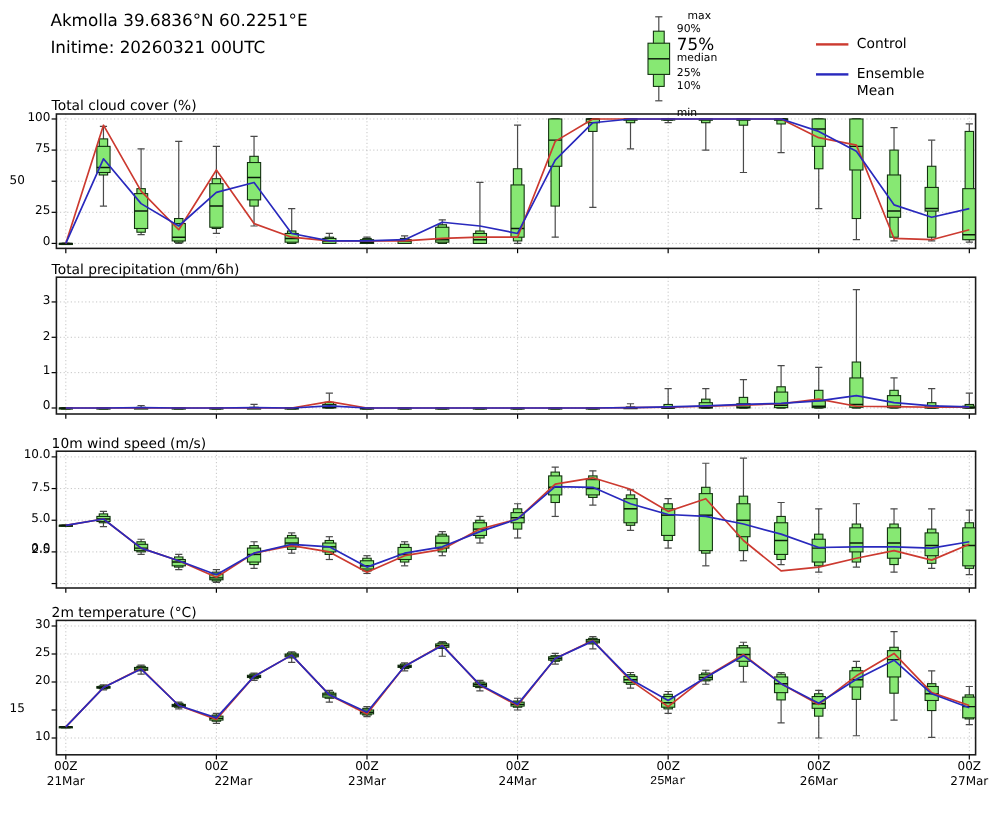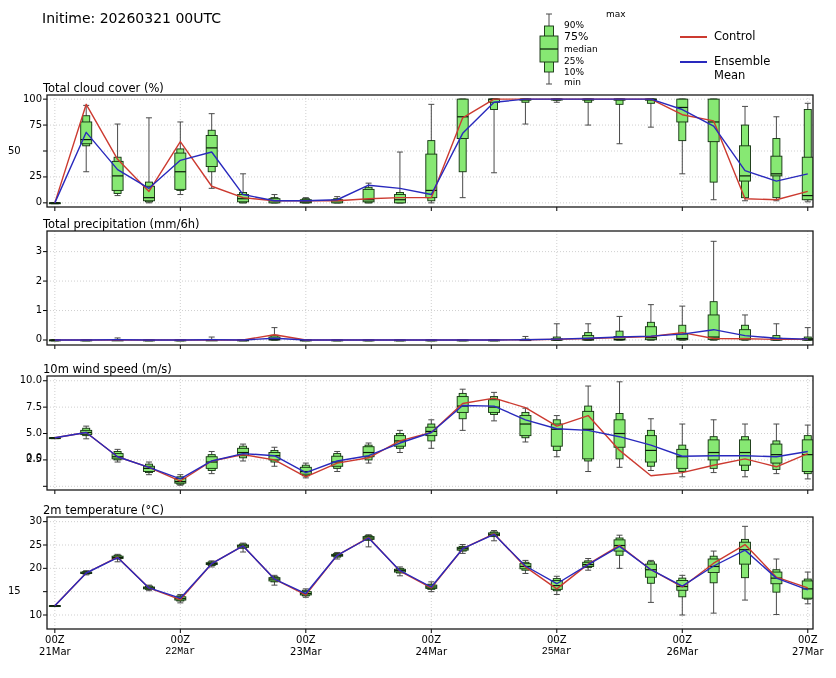--- a/index.html
+++ b/index.html
@@ -772,41 +772,42 @@
       <div style="left: 43px; top: 361.5px; font-size: 11.5px;">10m wind speed (m/s)</div>
       <div style="left: 8px; top: 608.5px; width: 34px; text-align: right; font-size: 10px;">10</div>
       <div style="left: 8px; top: 585.167px; width: 34px; font-size: 10px;">15</div>
       <div style="left: 8px; top: 561.833px; width: 34px; text-align: right; font-size: 10px;">20</div>
       <div style="left: 8px; top: 538.5px; width: 34px; text-align: right; font-size: 10px;">25</div>
       <div style="left: 8px; top: 515.167px; width: 34px; text-align: right; font-size: 10px;">30</div>
       <div style="left: 43px; top: 502.5px; font-size: 11.5px;">2m temperature (°C)</div>
       <div style="left: 24.843px; top: 634px; width: 60px; text-align: center; font-size: 10px;">00Z</div>
       <div style="left: 24.843px; top: 646px; width: 60px; text-align: center; font-size: 10px;">21Mar</div>
       <div style="left: 150.331px; top: 634px; width: 60px; text-align: center; font-size: 10px;">00Z</div>
-      <div style="left: 150.331px; top: 646px; width: 60px; text-align: center; font-size: 10px; font-family: Liberation Mono, monospace;">22Mar</div>
+      <div style="left: 150.331px; top: 646px; width: 60px; text-align: right; font-size: 10px;">22Mar</div>
       <div style="left: 275.819px; top: 634px; width: 60px; text-align: center; font-size: 10px;">00Z</div>
       <div style="left: 275.819px; top: 646px; width: 60px; text-align: center; font-size: 10px;">23Mar</div>
       <div style="left: 401.307px; top: 634px; width: 60px; text-align: center; font-size: 10px;">00Z</div>
       <div style="left: 401.307px; top: 646px; width: 60px; text-align: center; font-size: 10px;">24Mar</div>
       <div style="left: 526.795px; top: 634px; width: 60px; text-align: center; font-size: 10px;">00Z</div>
       <div style="left: 526.795px; top: 646px; width: 60px; text-align: center; font-size: 10px; font-family: Liberation Mono, monospace;">25Mar</div>
       <div style="left: 652.283px; top: 634px; width: 60px; text-align: center; font-size: 10px;">00Z</div>
       <div style="left: 652.283px; top: 646px; width: 60px; text-align: center; font-size: 10px;">26Mar</div>
       <div style="left: 777.771px; top: 634px; width: 60px; text-align: center; font-size: 10px;">00Z</div>
       <div style="left: 777.771px; top: 646px; width: 60px; text-align: center; font-size: 10px;">27Mar</div>
-      <div style="left: 589px; top: 9px; font-size: 9px; padding-left: 17px;">max</div>
+      <div style="left: 556px; top: 9px; font-size: 9px; padding-left: 17px;">max</div>
       <div style="left: 564px; top: 20px; font-size: 9px;">90%</div>
-      <div style="left: 564px; top: 30px; font-size: 11px;">75%</div>
+      <div style="left: 564px; top: 30px; font-size: 14px;">75%</div>
       <div style="left: 564px; top: 44px; font-size: 9px;">median</div>
       <div style="left: 564px; top: 56px; font-size: 9px;">25%</div>
       <div style="left: 564px; top: 67px; font-size: 9px;">10%</div>
-      <div style="left: 564px; top: 77px; font-size: 9px;">min</div>
+      <div style="left: 564px; top: 90px; font-size: 9px;">min</div>
     </div>
 
   <div class="hdr">
+    <div>Akmolla 39.6836°N 60.2251°E</div>
     <div>Initime: 20260321 00UTC</div>
   </div>
 
   <div class="legend-entry" style="left:680px;top:31px;">
     <span class="legend-line" style="background: rgb(204, 58, 48);"></span>
     <span class="txt">Control</span>
   </div>
   <div class="legend-entry" style="left:680px;top:56px;">
     <span class="legend-line" style="background: rgb(41, 41, 189);"></span>
     <span class="txt">Ensemble Mean</span>

